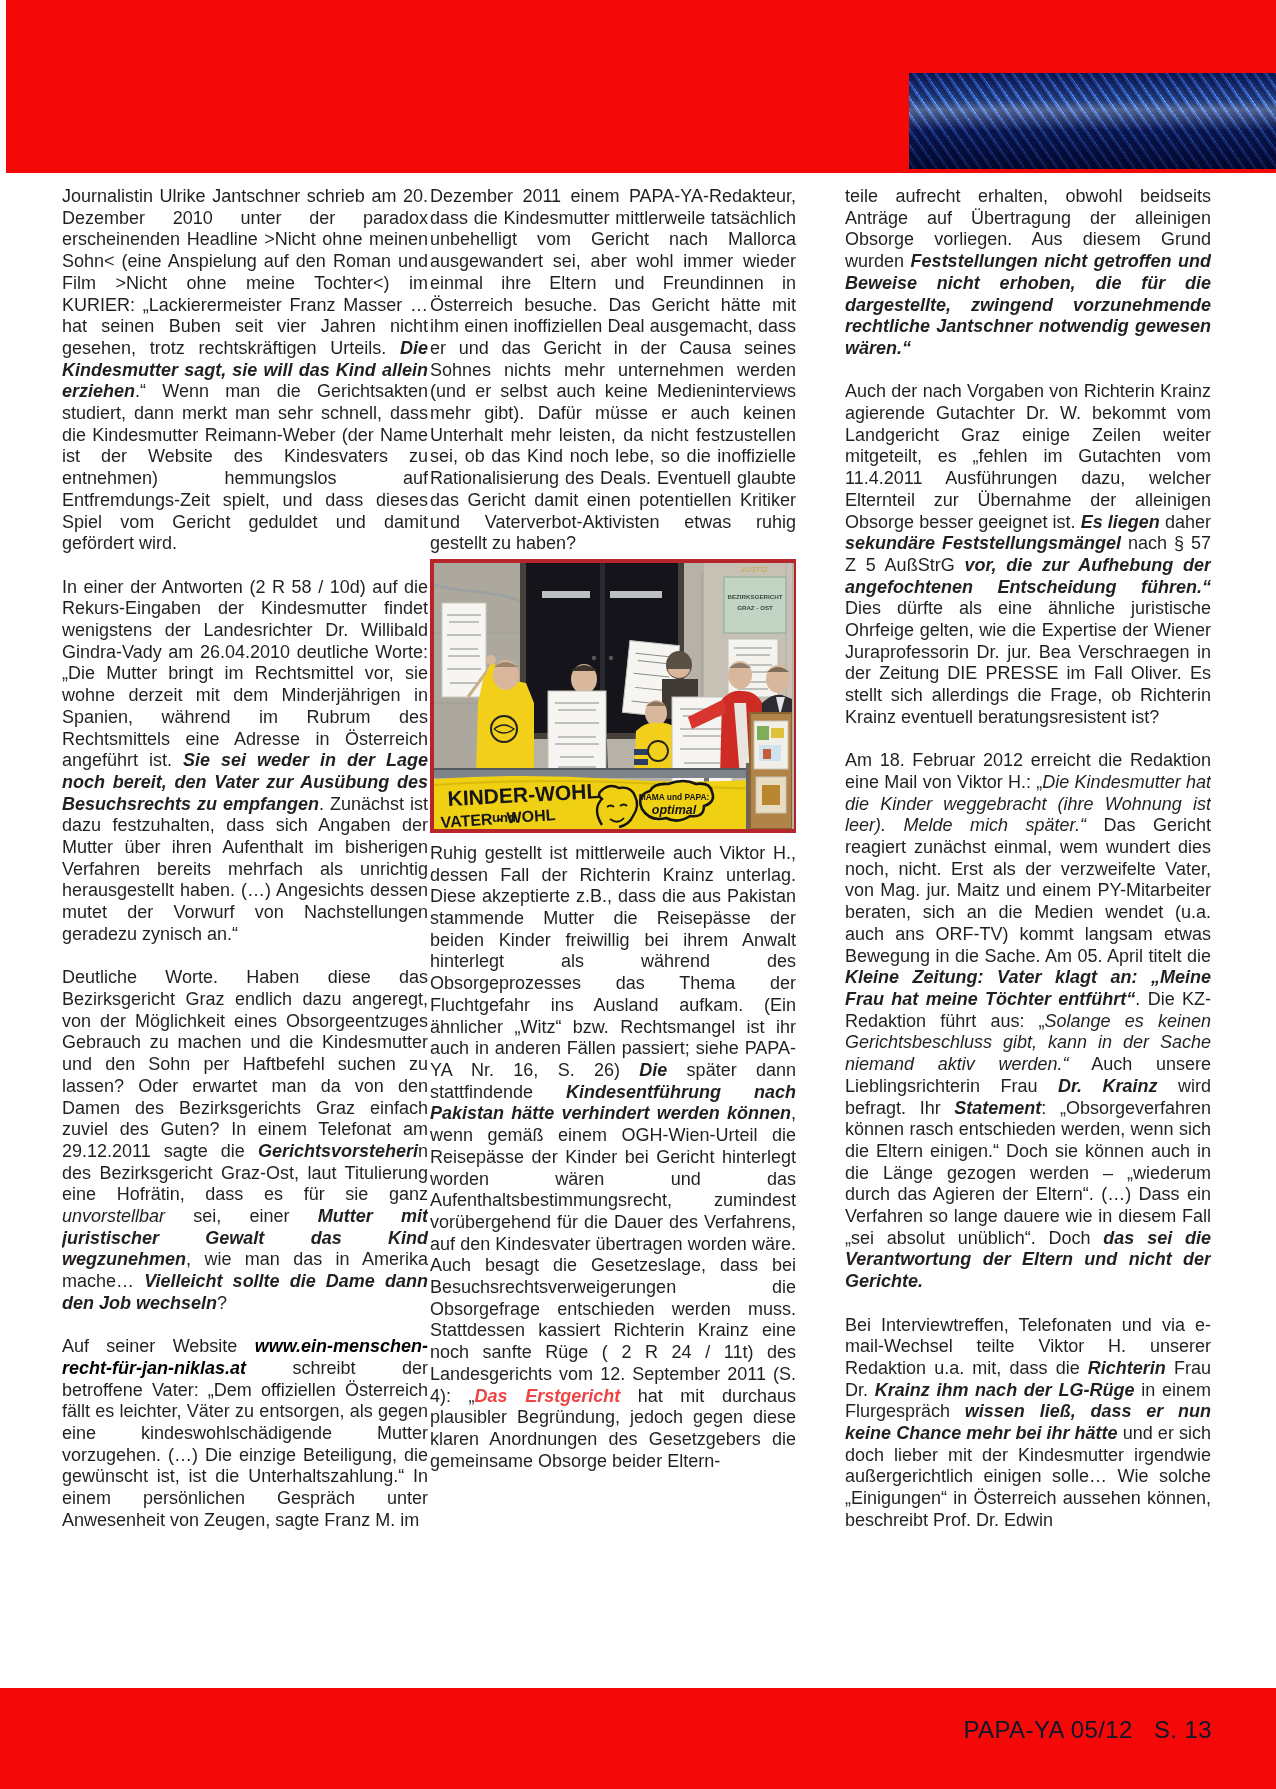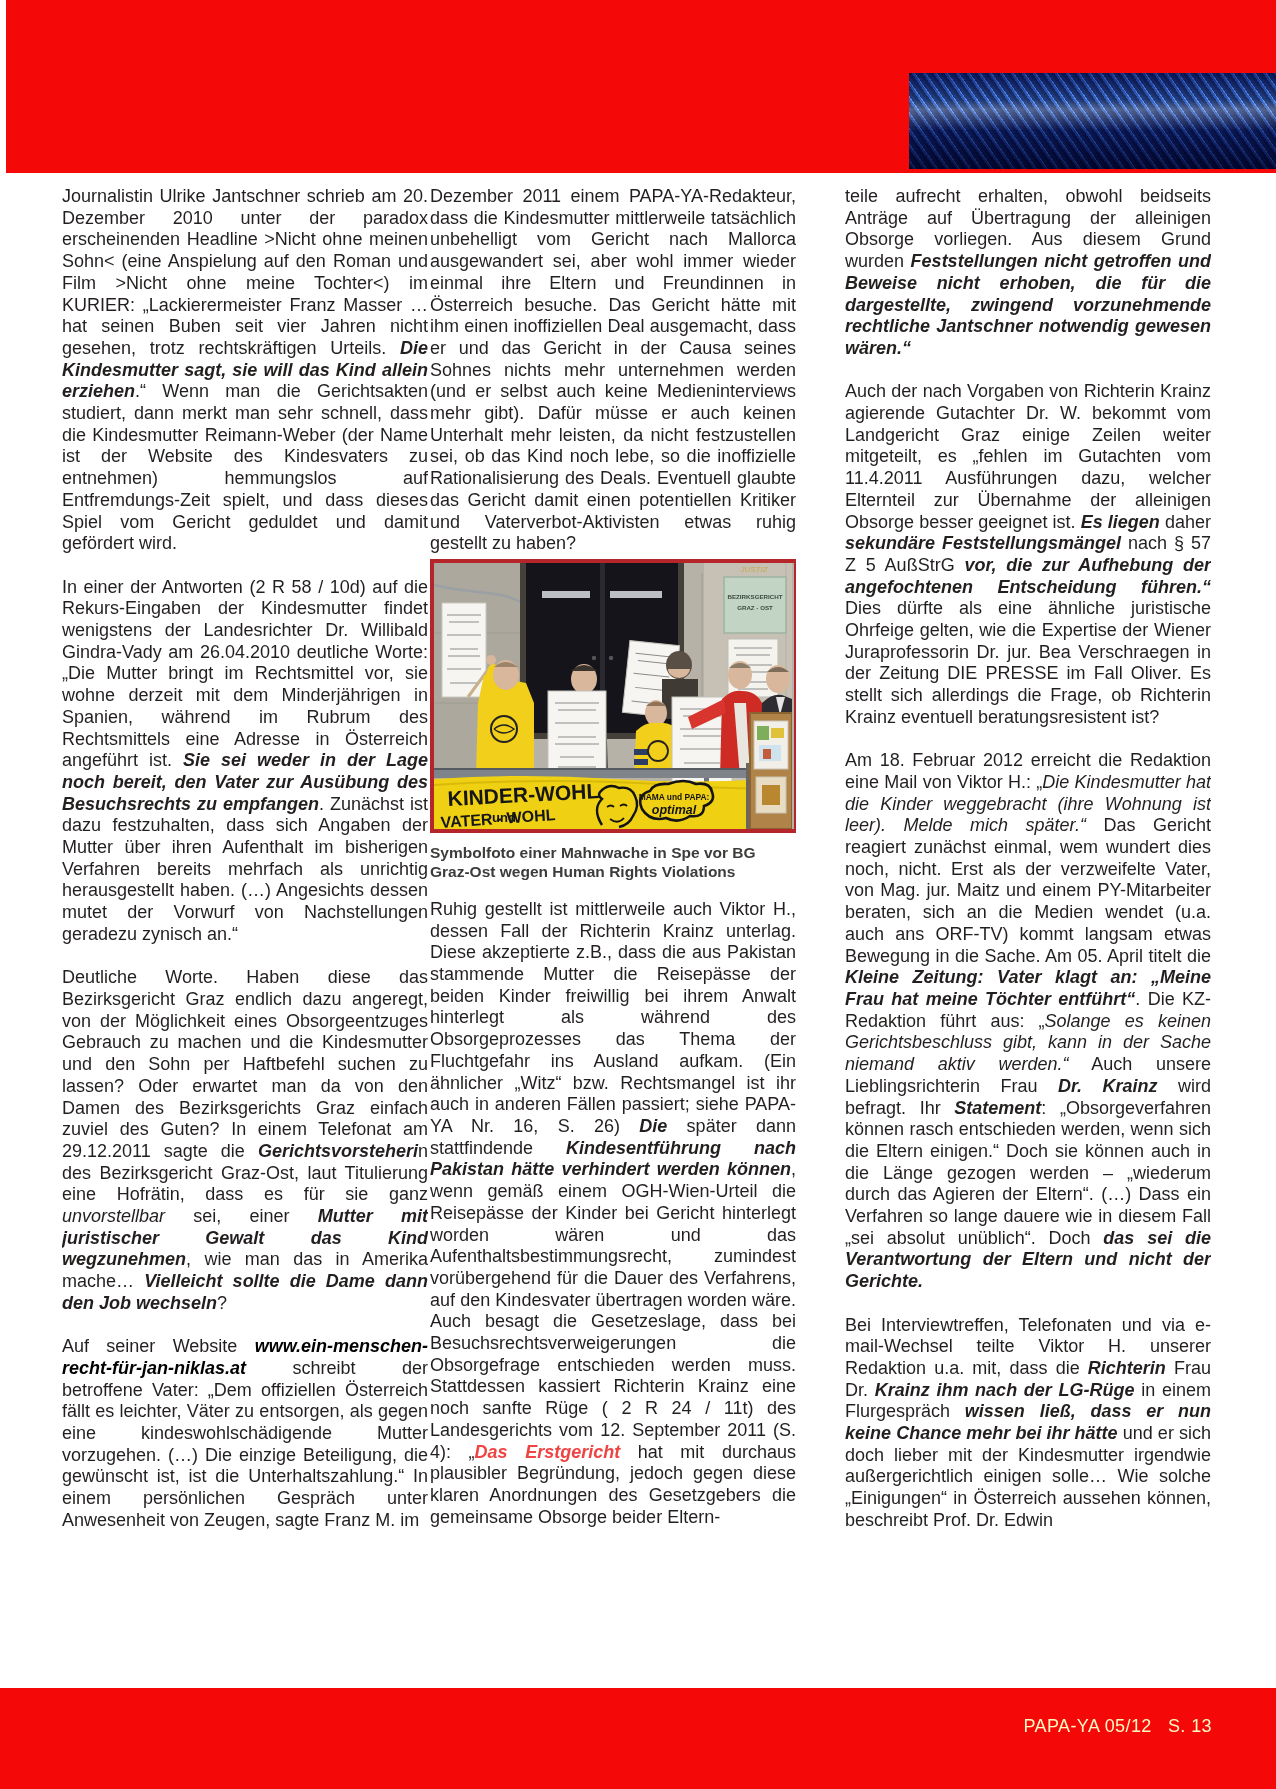--- a/index.html
+++ b/index.html
@@ -12,21 +12,21 @@
   .blue-texture{
     position:absolute;left:903px;top:73px;width:373px;height:96px;
     background:
       linear-gradient(180deg, rgba(10,20,80,.55) 0%, rgba(140,200,255,.18) 28%, rgba(220,240,255,.35) 38%, rgba(10,18,70,.55) 60%, rgba(0,0,30,.75) 100%),
       repeating-linear-gradient(55deg, #061347 0 3px, #1d49b8 3px 5px, #4f83e0 5px 6px, #0a1f66 6px 9px),
       repeating-linear-gradient(-55deg, rgba(150,200,255,.45) 0 2px, rgba(0,0,40,.0) 2px 8px),
       #0a1f66;
   }
   .bottom-band{position:absolute;left:0;top:1688px;width:1276px;height:101px;background:#f50808;}
   .footer-text{
-    position:absolute;right:64px;top:28px;color:#fef9c3;font-size:18px;
+    position:absolute;right:64px;top:28px;color:#0f172a;font-size:24px;
     letter-spacing:.4px;white-space:pre;
   }
   
   .col{
     position:absolute;top:186px;width:366px;max-height:1496px;overflow:hidden;
     font-size:18px;line-height:21.7px;text-align:justify;
   }
   #col1{left:62px;} #col2{left:430px;} #col3{left:845px;}
   .col p{margin:0 0 21.7px 0;}
   .col p:last-child{margin-bottom:0;}
@@ -241,21 +241,20 @@
         <rect x="323" y="163" width="12" height="14" fill="#7fae5a"></rect>
         <rect x="337" y="165" width="13" height="10" fill="#e0c23a"></rect>
         <rect x="325" y="182" width="22" height="16" fill="#cfe3ee"></rect>
         <rect x="329" y="186" width="8" height="10" fill="#c25c3a"></rect>
         <rect x="322" y="214" width="30" height="36" fill="#e8dcc2" stroke="#c9c3b5"></rect>
         <rect x="328" y="222" width="18" height="20" fill="#b9872f"></rect>
       </g>
     </svg>
   </figure>
 
-  <figcaption class="caption">Symbolfoto einer Mahnwache in Spe vor BG Graz-Ost wegen Human Rights Violations</figcaption>
 
   <div id="col2-bottom">
       <p><span class="run-r">Ruhig gestellt ist mittlerweile auch Viktor H., dessen Fall der Richterin Krainz unterlag. Diese akzeptierte z.B., dass die aus Pakistan stammende Mutter die Reisepässe der beiden Kinder freiwillig bei ihrem Anwalt hinterlegt als während des Obsorgeprozesses das Thema der Fluchtgefahr ins Ausland aufkam. (Ein ähnlicher „Witz“ bzw. Rechtsmangel ist ihr auch in anderen Fällen passiert; siehe PAPA-YA Nr. 16, S. 26) </span><span class="run-bi">Die</span><span class="run-r"> später dann stattfindende </span><span class="run-bi">Kindesentführung nach Pakistan hätte verhindert werden können</span><span class="run-r">, wenn gemäß einem OGH-Wien-Urteil die Reisepässe der Kinder bei Gericht hinterlegt worden wären und das Aufenthaltsbestimmungsrecht, zumindest vorübergehend für die Dauer des Verfahrens, auf den Kindesvater übertragen worden wäre. Auch besagt die Gesetzeslage, dass bei Besuchsrechtsverweigerungen die Obsorgefrage entschieden werden muss. Stattdessen kassiert Richterin Krainz eine noch sanfte Rüge ( 2 R 24 / 11t) des Landesgerichts vom 12. September 2011 (S. 4): „</span><span class="run-redbi">Das Erstgericht</span><span class="run-r"> hat mit durchaus plausibler Begründung, jedoch gegen diese klaren Anordnungen des Gesetzgebers die gemeinsame Obsorge beider Eltern-</span></p>
     </div>
 </div>
 
 <div class="col" id="col3">
     <p><span class="run-r">teile aufrecht erhalten, obwohl beidseits Anträge auf Übertragung der alleinigen Obsorge vorliegen. Aus diesem Grund wurden </span><span class="run-bi">Feststellungen nicht getroffen und Beweise nicht erhoben, die für die dargestellte, zwingend vorzunehmende rechtliche Jantschner notwendig gewesen wären.“</span></p>
     <p><span class="run-r">Auch der nach Vorgaben von Richterin Krainz agierende Gutachter Dr. W. bekommt vom Landgericht Graz einige Zeilen weiter mitgeteilt, es „fehlen im Gutachten vom 11.4.2011 Ausführungen dazu, welcher Elternteil zur Übernahme der alleinigen Obsorge besser geeignet ist. </span><span class="run-bi">Es liegen</span><span class="run-r"> daher </span><span class="run-bi">sekundäre Feststellungsmängel</span><span class="run-r"> nach § 57 Z 5 AußStrG </span><span class="run-bi">vor, die zur Aufhebung der angefochtenen Entscheidung führen.“</span><span class="run-r"> Dies dürfte als eine ähnliche juristische Ohrfeige gelten, wie die Expertise der Wiener Juraprofessorin Dr. jur. Bea Verschraegen in der Zeitung DIE PRESSE im Fall Oliver. Es stellt sich allerdings die Frage, ob Richterin Krainz eventuell beratungsresistent ist?</span></p>
     <p><span class="run-r">Am 18. Februar 2012 erreicht die Redaktion eine Mail von Viktor H.: „</span><span class="run-i">Die Kindesmutter hat die Kinder weggebracht (ihre Wohnung ist leer). Melde mich später.“</span><span class="run-r"> Das Gericht reagiert zunächst einmal, wem wundert dies noch, nicht. Erst als der verzweifelte Vater, von Mag. jur. Maitz und einem PY-Mitarbeiter beraten, sich an die Medien wendet (u.a. auch ans ORF-TV) kommt langsam etwas Bewegung in die Sache. Am 05. April titelt die </span><span class="run-bi">Kleine Zeitung: Vater klagt an: „Meine Frau hat meine Töchter entführt“</span><span class="run-r">. Die KZ-Redaktion führt aus: „</span><span class="run-i">Solange es keinen Gerichtsbeschluss gibt, kann in der Sache niemand aktiv werden.“</span><span class="run-r"> Auch unsere Lieblingsrichterin Frau </span><span class="run-bi">Dr. Krainz</span><span class="run-r"> wird befragt. Ihr </span><span class="run-bi">Statement</span><span class="run-r">: „Obsorgeverfahren können rasch entschieden werden, wenn sich die Eltern einigen.“ Doch sie können auch in die Länge gezogen werden – „wiederum durch das Agieren der Eltern“. (…) Dass ein Verfahren so lange dauere wie in diesem Fall „sei absolut unüblich“. Doch </span><span class="run-bi">das sei die Verantwortung der Eltern und nicht der Gerichte.</span></p>

